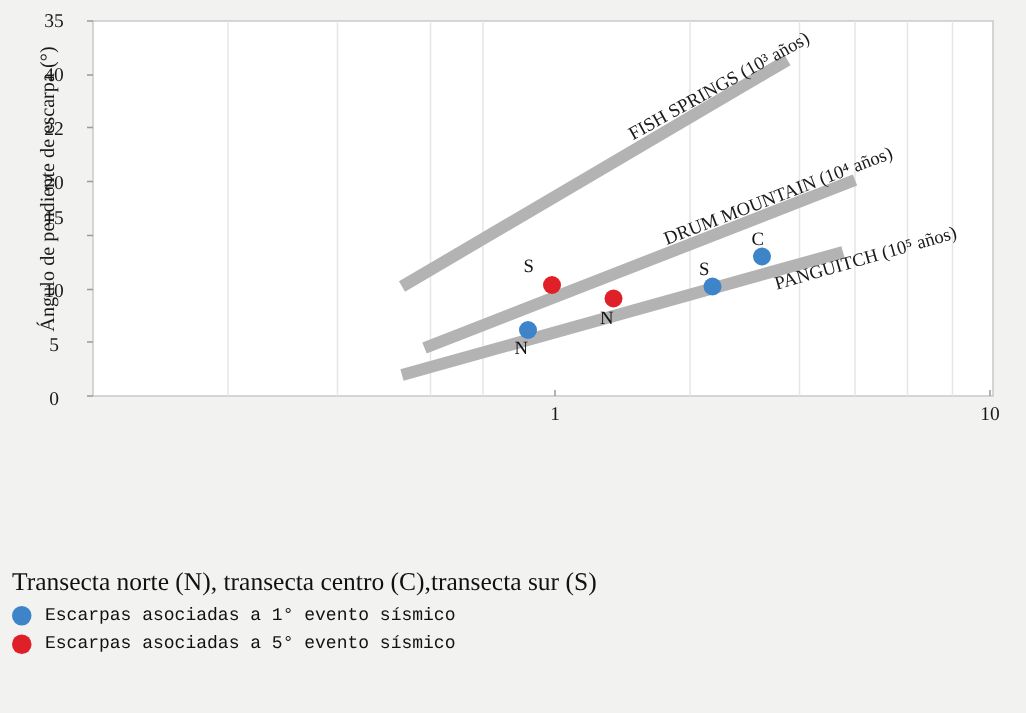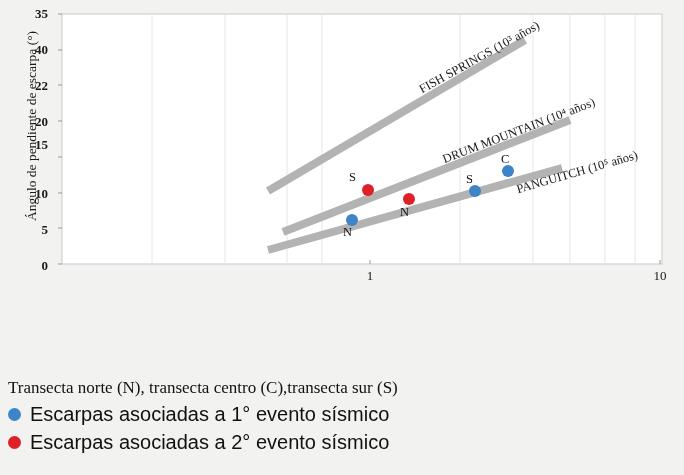--- a/index.html
+++ b/index.html
@@ -41,23 +41,22 @@
     text-align: center;
   }
   .tick-label {
     position: absolute;
     font-size: 13px;
     color: #1a1a1a;
     font-family: "Liberation Serif", serif;
   }
   .ytick {
     right: 0;
-    text-align: right;
+    text-align: center;
     width: 24px;
-    font-weight: bold;
   }
   .xtick {
     text-align: center;
     width: 30px;
     top: 268px;
   }
   .point-label {
     position: absolute;
     font-size: 12.5px;
     color: #111;
@@ -89,23 +88,23 @@
     margin-top: 5px;
   }
   .legend-dot {
     width: 13px;
     height: 13px;
     border-radius: 50%;
     margin-right: 9px;
     flex: none;
   }
   .legend-text {
-    font-size: 20px;
+    font-size: 12px;
     color: #111;
-    font-family: Liberation Sans, sans-serif;
+    font-family: Liberation Mono, monospace;
     text-align: right;
   }
 </style>
 </head>
 <body>
 
 <div id="chart-area">
 
   <div class="axis-title" id="ylabel">Ángulo de pendiente de escarpa (°)</div>
 
@@ -186,15 +185,15 @@
 </div>
 
 <div id="legend">
   <div class="legend-title">Transecta norte (N), transecta centro (C),transecta sur (S)</div>
   <div class="legend-row">
     <span class="legend-dot" style="background:#3d85c8;"></span>
     <span class="legend-text">Escarpas asociadas a 1° evento sísmico</span>
   </div>
   <div class="legend-row">
     <span class="legend-dot" style="background:#e02028;"></span>
-    <span class="legend-text">Escarpas asociadas a 2° evento sísmico</span>
+    <span class="legend-text">Escarpas asociadas a 5° evento sísmico</span>
   </div>
 </div>
 
 </body></html>

